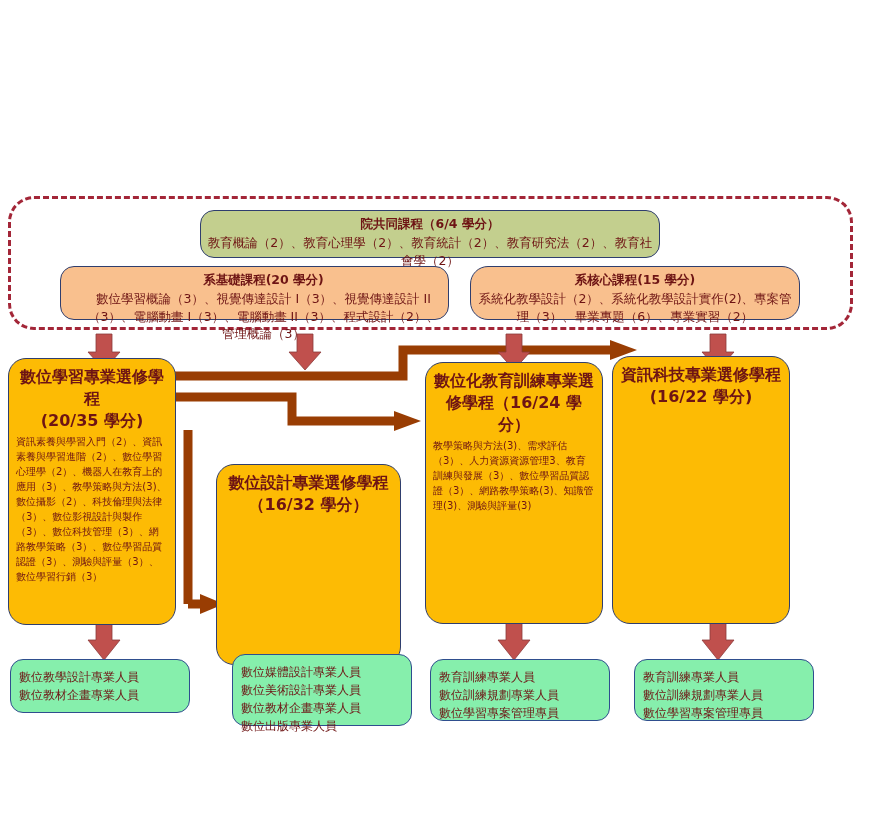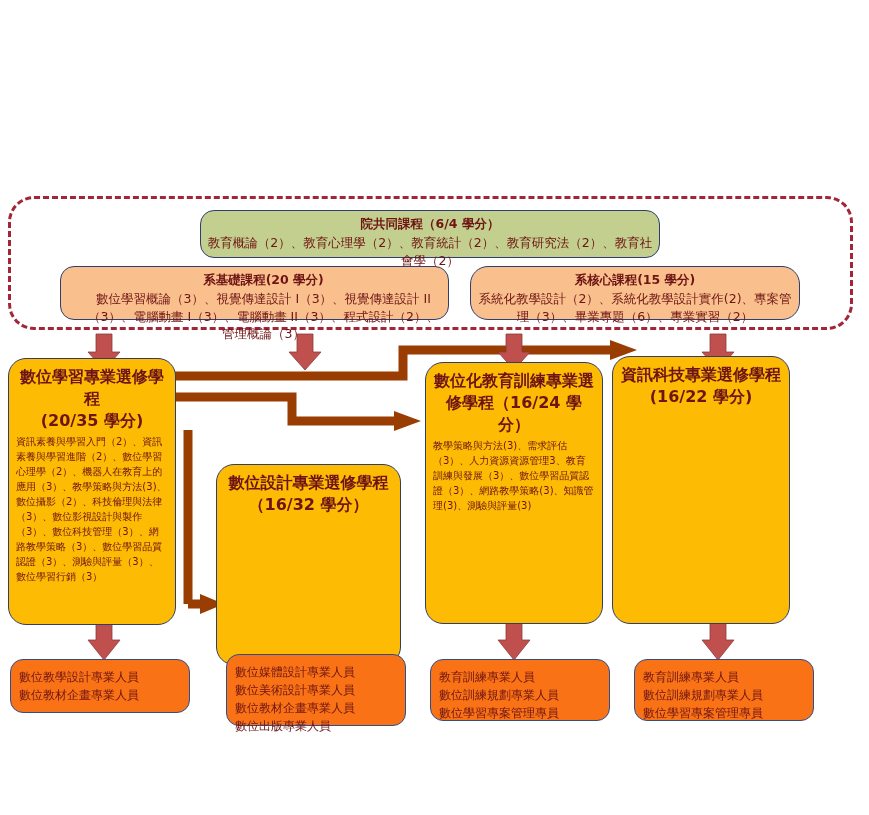--- a/index.html
+++ b/index.html
@@ -61,21 +61,21 @@
   .yellow-box {
     background: #FDBB04;
     border: 1.5px solid #2F3E6E;
     color: #6E1414;
     padding: 7px 7px;
     border-radius: 18px;
     z-index: 6;
   }
 
   .result-box {
-    background: #f97316;
+    background: #86efac;
     border: 1.5px solid #2F4E8E;
     color: #6E1414;
     border-radius: 13px;
     padding: 7px 8px;
     text-align: left;
     z-index: 6;
   }
 
   .bx-title {
     font-weight: bold;
@@ -202,21 +202,21 @@
   <div class="rbox yellow-box" style="left:612px; top:356px; width:178px; height:268px;">
     <span class="bx-title">資訊科技專業選修學程</span>
     <span class="bx-title">(16/22 學分)</span>
   </div>
 
   <div class="rbox result-box" style="left:10px; top:659px; width:180px; height:54px;">
     <span class="bx-body">數位教學設計專業人員
 數位教材企畫專業人員</span>
   </div>
 
-  <div class="rbox result-box" style="left:226px; top:654px; width:180px; height:72px;">
+  <div class="rbox result-box" style="left:232px; top:654px; width:180px; height:72px;">
     <span class="bx-body">數位媒體設計專業人員
 數位美術設計專業人員
 數位教材企畫專業人員
 數位出版專業人員</span>
   </div>
 
   <div class="rbox result-box" style="left:430px; top:659px; width:180px; height:62px;">
     <span class="bx-body">教育訓練專業人員
 數位訓練規劃專業人員
 數位學習專案管理專員</span>

